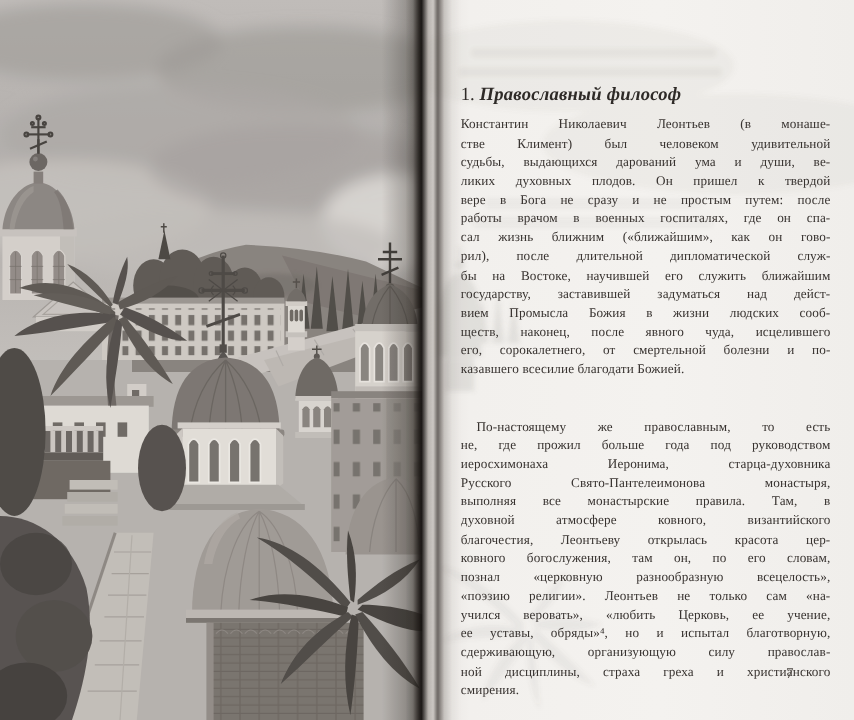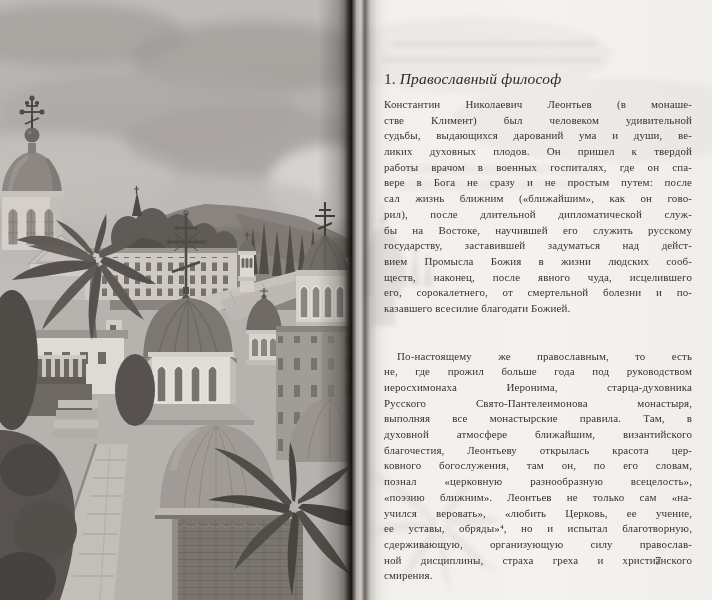--- a/index.html
+++ b/index.html
@@ -21,21 +21,21 @@
       rgba(95,88,82,.25) 70%,
       rgba(160,154,148,.10) 84%,
       rgba(0,0,0,0) 100%);}
   
   .page-right{position:absolute;left:352px;top:0;width:360px;height:600px;overflow:hidden;
     background:linear-gradient(90deg,#d8d4d0 0%,#eae7e4 5%,#f2f0ed 11%,#f4f2ef 55%,#f0eeeb 100%);}
   .ghost{position:absolute;left:0;top:0;}
   .content{position:absolute;left:32px;top:69px;width:308px;color:#383330;}
   h1.heading{margin:0 0 9px 0;font-size:15.5px;line-height:19px;color:#2e2a27;font-weight:bold;}
   h1.heading .num{font-style:normal;font-weight:normal;margin-right:4px;}
-  h1.heading em{font-style:italic;font-weight:normal;letter-spacing:.2px;}
+  h1.heading em{font-style:italic;font-weight:bold;letter-spacing:.2px;}
   .para{margin:0;}
   .line{font-size:11px;line-height:15.7px;height:15.7px;text-align:justify;text-align-last:justify;
         letter-spacing:.1px;white-space:normal;}
   .line.last{text-align-last:left;}
   .para.indent .line:first-child{text-indent:13px;margin-top:32px;}
   .pagenum{position:absolute;left:303px;top:554px;font-size:12.5px;color:#4e4944;}
 </style>
 </head>
 <body>
 
@@ -400,42 +400,42 @@
     </svg>
 
     <div class="content">
       <h1 class="heading"><span class="num">1.</span><em>Православный философ</em></h1>
       <div>
           <div class="para">
             <div class="line">Константин Николаевич Леонтьев (в монаше-</div>
             <div class="line">стве Климент) был человеком удивительной</div>
             <div class="line">судьбы, выдающихся дарований ума и души, ве-</div>
             <div class="line">ликих духовных плодов. Он пришел к твердой</div>
+            <div class="line">вере в Бога не сразу и не простым путем: после</div>
             <div class="line">работы врачом в военных госпиталях, где он спа-</div>
-            <div class="line">вере в Бога не сразу и не простым путем: после</div>
             <div class="line">сал жизнь ближним («ближайшим», как он гово-</div>
             <div class="line">рил), после длительной дипломатической служ-</div>
-            <div class="line">бы на Востоке, научившей его служить русскому</div>
+            <div class="line">бы на Востоке, научившей его служить ближайшим</div>
             <div class="line">государству, заставившей задуматься над дейст-</div>
             <div class="line">вием Промысла Божия в жизни людских сооб-</div>
             <div class="line">ществ, наконец, после явного чуда, исцелившего</div>
             <div class="line">его, сорокалетнего, от смертельной болезни и по-</div>
             <div class="line last">казавшего всесилие благодати Божией.</div>
           </div>
           <div class="para indent">
             <div class="line">По-настоящему же православным, то есть</div>
             <div class="line">не, где прожил больше года под руководством</div>
             <div class="line">иеросхимонаха Иеронима, старца-духовника</div>
             <div class="line">Русского Свято-Пантелеимонова монастыря,</div>
             <div class="line">выполняя все монастырские правила. Там, в</div>
-            <div class="line">духовной атмосфере ближайшим, византийского</div>
+            <div class="line">духовной атмосфере ковного, византийского</div>
             <div class="line">благочестия, Леонтьеву открылась красота цер-</div>
             <div class="line">ковного богослужения, там он, по его словам,</div>
             <div class="line">познал «церковную разнообразную всецелость»,</div>
-            <div class="line">«поэзию ближним». Леонтьев не только сам «на-</div>
+            <div class="line">«поэзию религии». Леонтьев не только сам «на-</div>
             <div class="line">учился веровать», «любить Церковь, ее учение,</div>
             <div class="line">ее уставы, обряды»⁴, но и испытал благотворную,</div>
             <div class="line">сдерживающую, организующую силу православ-</div>
             <div class="line">ной дисциплины, страха греха и христианского</div>
             <div class="line last">смирения.</div>
           </div>
         </div>
     </div>
 
     <div class="pagenum">7</div>

